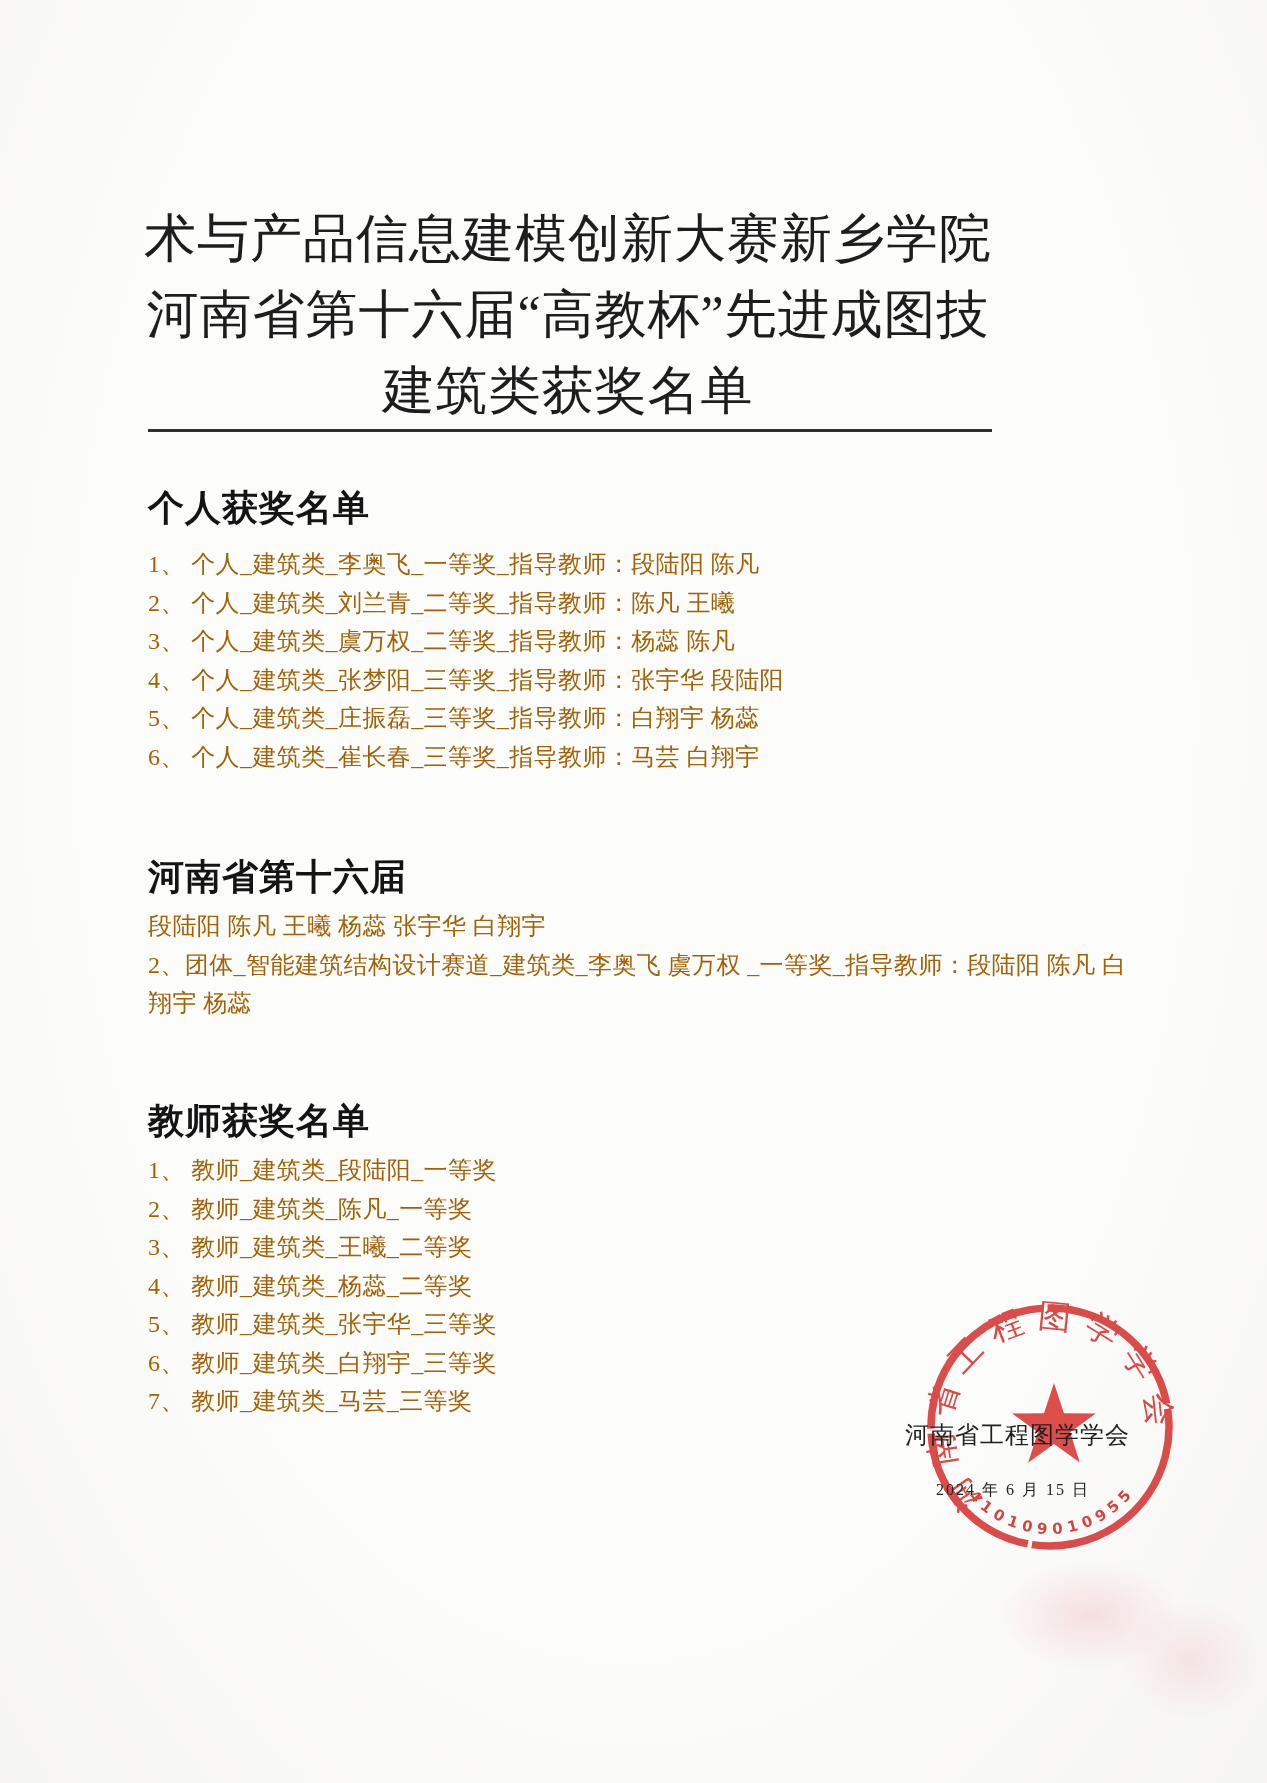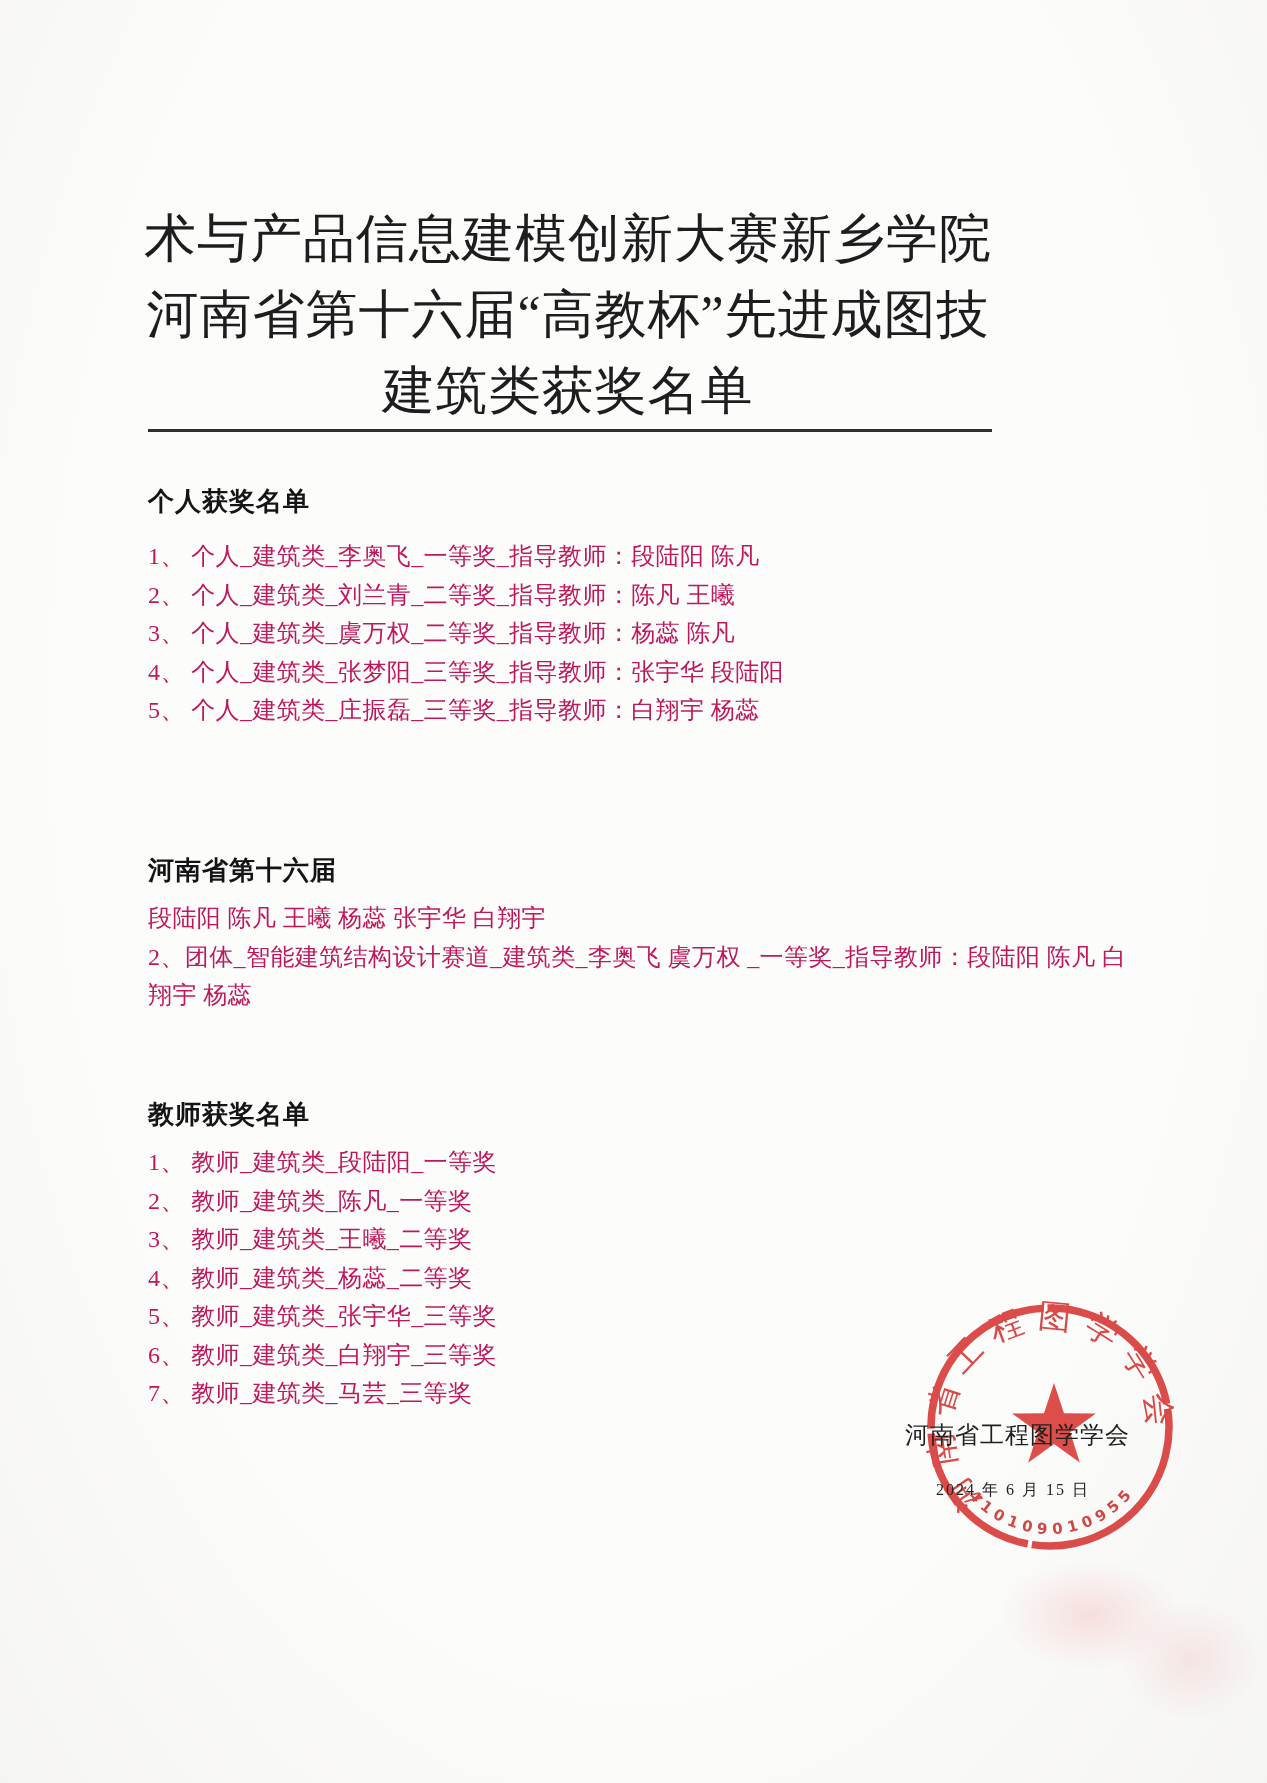--- a/index.html
+++ b/index.html
@@ -22,26 +22,26 @@
   .title-line{
     font-size:52px;line-height:76px;letter-spacing:1px;white-space:nowrap;
     font-weight:500;
   }
   .rule{
     position:absolute;left:148px;top:429px;width:844px;height:3px;background:#2f2f2f;
   }
   .sec-heading{
     position:absolute;left:148px;
     font-family:"Liberation Sans","DejaVu Sans",sans-serif;
-    font-weight:bold;font-size:26px;color:#141414;letter-spacing:1px;
+    font-weight:bold;font-size:36px;color:#141414;letter-spacing:1px;
     white-space:nowrap;
   }
   .sec-lines{
     position:absolute;left:148px;width:1060px;
-    font-size:24px;line-height:38.5px;color:#be185d;
+    font-size:24px;line-height:38.5px;color:#a16207;margin-top:8px;
   }
   .sec-lines .line{white-space:nowrap;letter-spacing:0.4px;}
   .stamp-svg{position:absolute;left:920px;top:1297px;width:260px;height:260px;opacity:.94;}
   .stamp-org{
     position:absolute;left:905px;top:1421px;font-size:24px;line-height:28px;
     color:#1f1f1f;letter-spacing:1px;white-space:nowrap;z-index:5;
   }
   .stamp-date{
     position:absolute;left:936px;top:1476px;font-size:16px;line-height:28px;
     color:#242424;letter-spacing:2px;white-space:nowrap;z-index:5;
@@ -65,20 +65,21 @@
 
 <div class="rule"></div>
 
 <div class="sec-heading" style="top:484px">个人获奖名单</div>
 <div class="sec-lines" style="top:537px">
   <div class="line">1、 个人_建筑类_李奥飞_一等奖_指导教师：段陆阳 陈凡</div>
   <div class="line">2、 个人_建筑类_刘兰青_二等奖_指导教师：陈凡 王曦</div>
   <div class="line">3、 个人_建筑类_虞万权_二等奖_指导教师：杨蕊 陈凡</div>
   <div class="line">4、 个人_建筑类_张梦阳_三等奖_指导教师：张宇华 段陆阳</div>
   <div class="line">5、 个人_建筑类_庄振磊_三等奖_指导教师：白翔宇 杨蕊</div>
+  <div class="line">6、 个人_建筑类_崔长春_三等奖_指导教师：马芸 白翔宇</div>
 </div>
 
 <div class="sec-heading" style="top:853px">河南省第十六届</div>
 <div class="sec-lines" style="top:899px">
   <div class="line">段陆阳 陈凡 王曦 杨蕊 张宇华 白翔宇</div>
   <div class="line">2、团体_智能建筑结构设计赛道_建筑类_李奥飞 虞万权 _一等奖_指导教师：段陆阳 陈凡 白</div>
   <div class="line">翔宇 杨蕊</div>
 </div>
 
 <div class="sec-heading" style="top:1097px">教师获奖名单</div>

